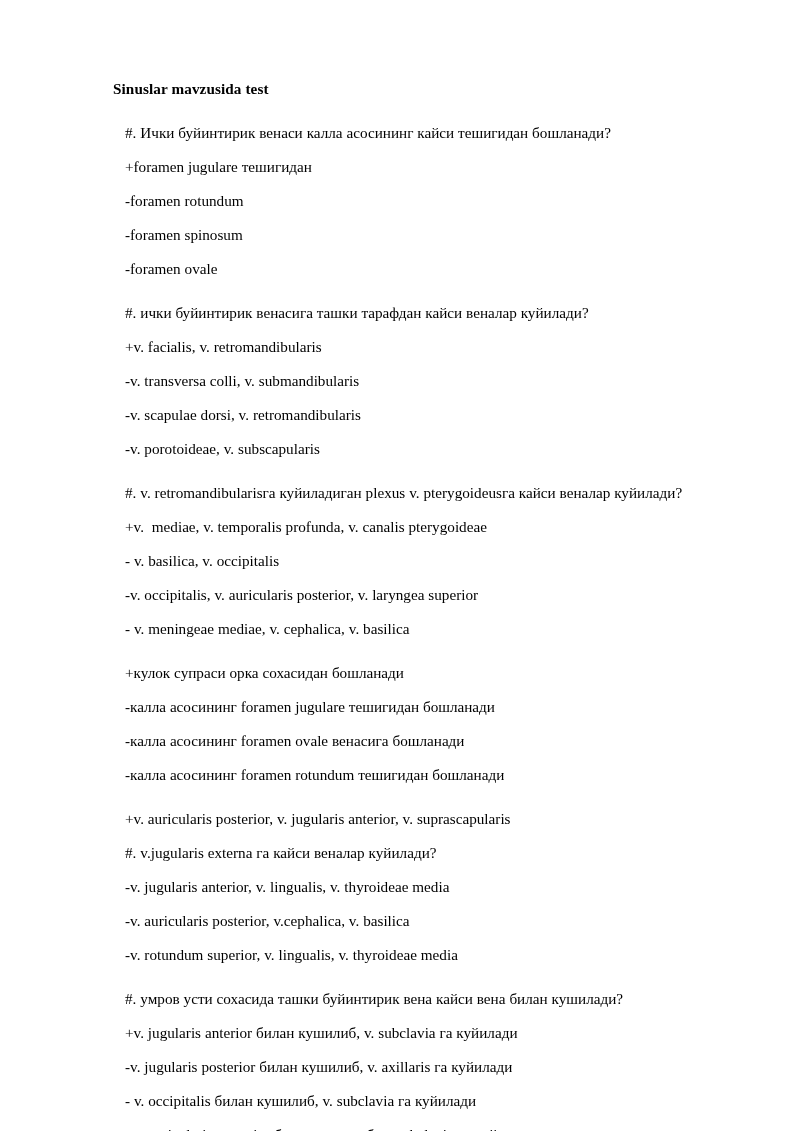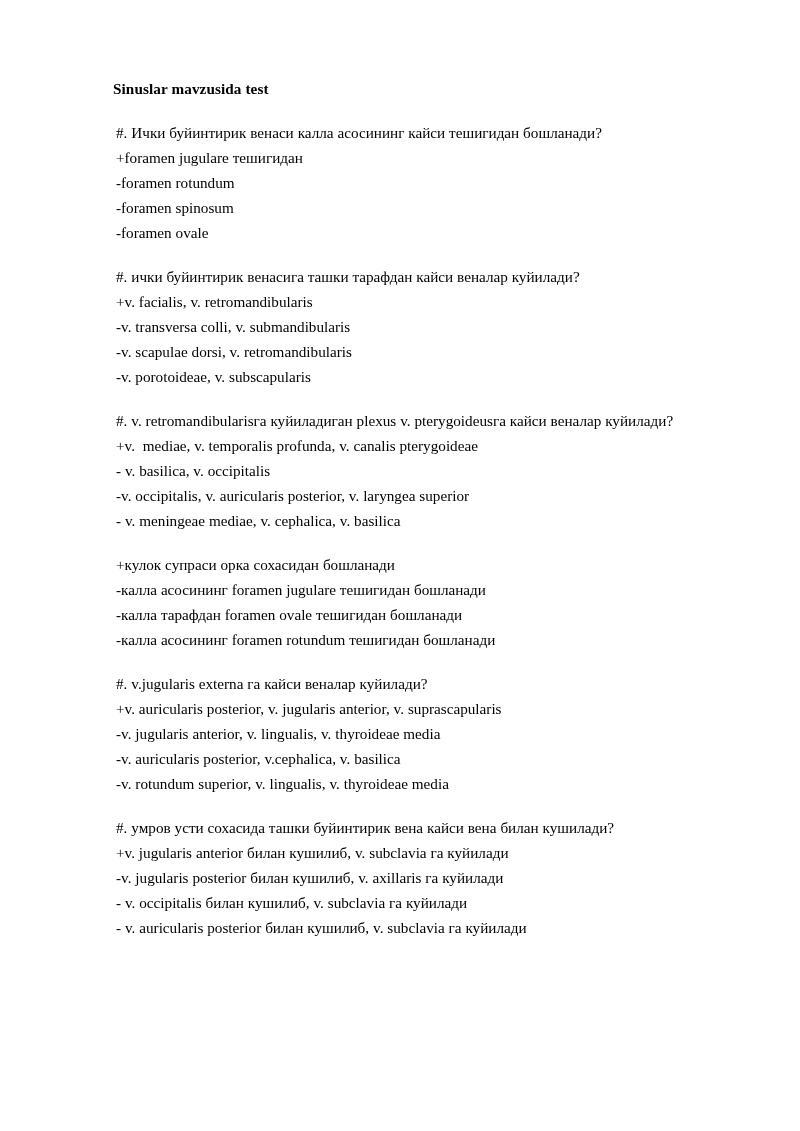--- a/index.html
+++ b/index.html
@@ -30,21 +30,21 @@
     margin: 0 0 22px 0;
     letter-spacing: 0.1px;
     white-space: pre-wrap;
   }
   .question-block {
     margin: 0 0 22px 0;
   }
   .q-line {
     font-size: 15.2px;
     line-height: 22px;
-    margin: 3px;
+    margin: 12px;
     white-space: pre-wrap;
     word-spacing: 0.1px;
   }
   .q-stem {
     max-width: 604px;
   }
   .q-option {
     max-width: 640px;
   }
 </style>
@@ -75,28 +75,28 @@
     <p class="q-line q-stem">#. v. retromandibularisга куйиладиган plexus v. pterygoideusга кайси веналар куйилади?</p>
     <p class="q-line q-option">+v.  mediae, v. temporalis profunda, v. canalis pterygoideae</p>
     <p class="q-line q-option">- v. basilica, v. occipitalis</p>
     <p class="q-line q-option">-v. occipitalis, v. auricularis posterior, v. laryngea superior</p>
     <p class="q-line q-option">- v. meningeae mediae, v. cephalica, v. basilica</p>
   </div>
 
   <div class="question-block">
     <p class="q-line q-option">+кулок супраси орка сохасидан бошланади</p>
     <p class="q-line q-option">-калла асосининг foramen jugulare тешигидан бошланади</p>
-    <p class="q-line q-option">-калла тарафдан foramen ovale тешигидан бошланади</p>
+    <p class="q-line q-option">-калла асосининг foramen ovale венасига бошланади</p>
     <p class="q-line q-option">-калла асосининг foramen rotundum тешигидан бошланади</p>
   </div>
 
 
   <div class="question-block">
+    <p class="q-line q-option">+v. auricularis posterior, v. jugularis anterior, v. suprascapularis</p>
     <p class="q-line q-stem">#. v.jugularis externa га кайси веналар куйилади?</p>
-    <p class="q-line q-option">+v. auricularis posterior, v. jugularis anterior, v. suprascapularis</p>
     <p class="q-line q-option">-v. jugularis anterior, v. lingualis, v. thyroideae media</p>
     <p class="q-line q-option">-v. auricularis posterior, v.cephalica, v. basilica</p>
     <p class="q-line q-option">-v. rotundum superior, v. lingualis, v. thyroideae media</p>
   </div>
 
   <div class="question-block">
     <p class="q-line q-stem">#. умров усти сохасида ташки буйинтирик вена кайси вена билан кушилади?</p>
     <p class="q-line q-option">+v. jugularis anterior билан кушилиб, v. subclavia га куйилади</p>
     <p class="q-line q-option">-v. jugularis posterior билан кушилиб, v. axillaris га куйилади</p>
     <p class="q-line q-option">- v. occipitalis билан кушилиб, v. subclavia га куйилади</p>

